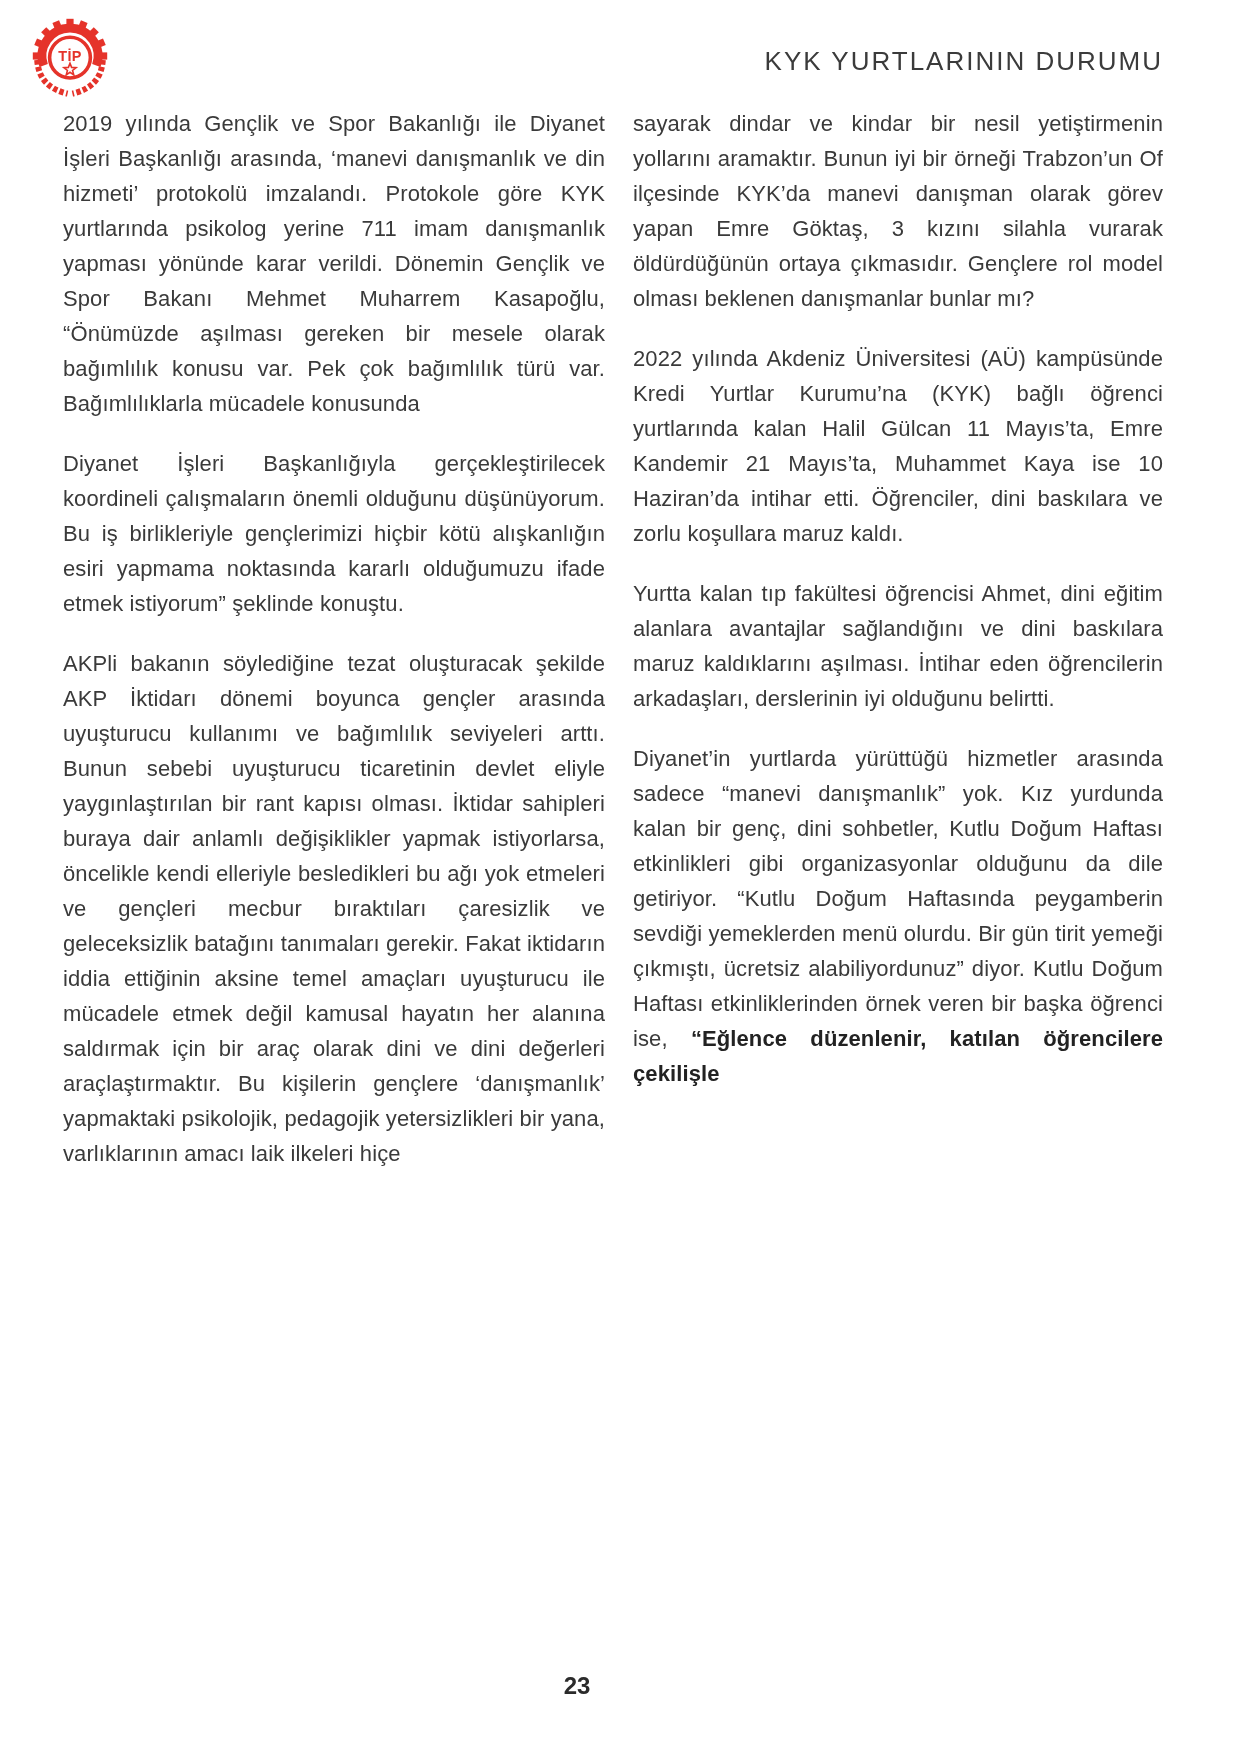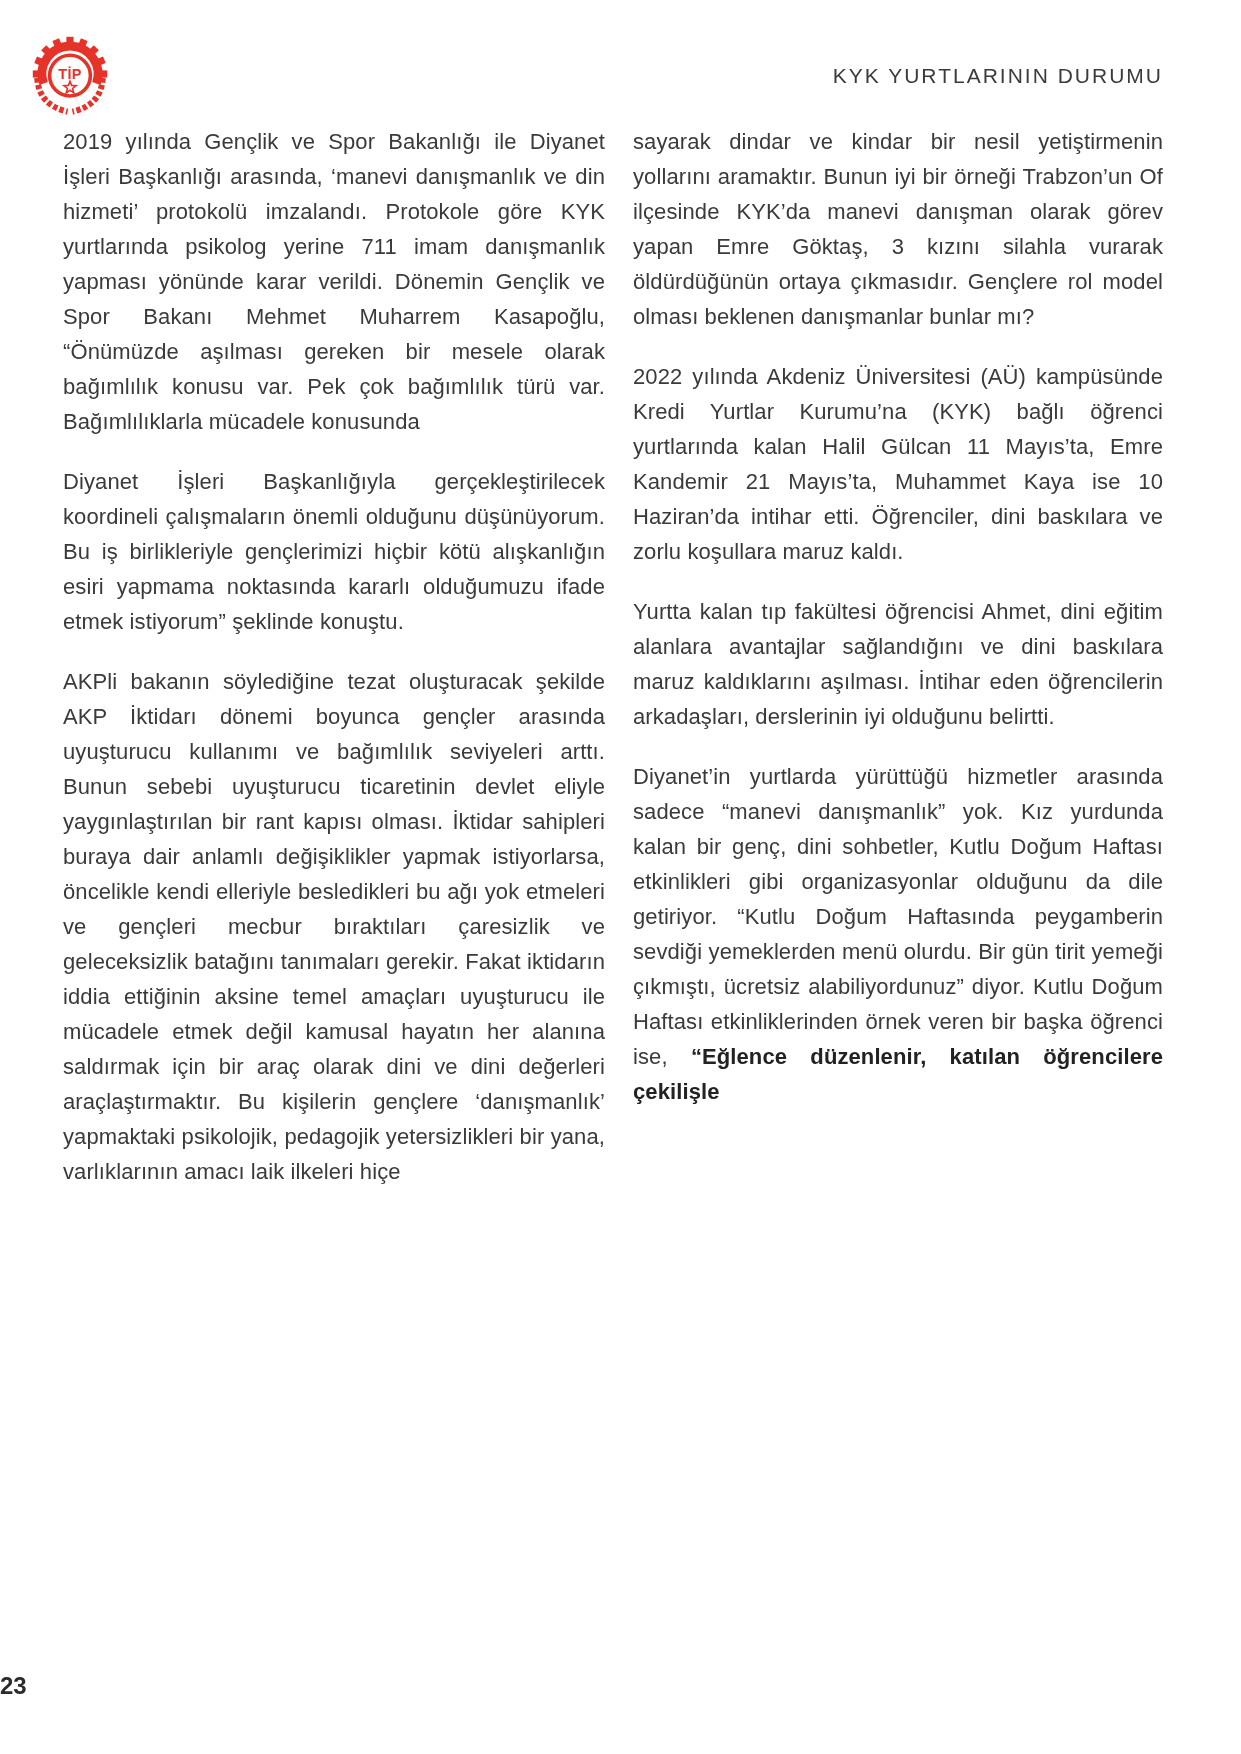--- a/index.html
+++ b/index.html
@@ -6,28 +6,28 @@
   html,body { margin:0; padding:0; }
   body {
     width:1241px; height:1754px;
     background:#ffffff;
     overflow:hidden;
     position:relative;
     font-family:"Liberation Sans", sans-serif;
   }
   .page-header {
     display:flex; justify-content:space-between; align-items:flex-start;
-    padding:38px 78px 0 30px;
+    padding:20px 78px 0 30px;
   }
   .logo-wrap { width:80px; height:80px; }
   .logo-svg { width:80px; height:80px; overflow:visible; }
   .logo-svg text { font-family:"Liberation Sans", sans-serif; }
   .page-title {
     margin-top:26px;
-    font-size:21px;
+    font-size:26px;
     letter-spacing:2px;
     color:#3b3b3b;
     white-space:nowrap;
   }
   .content {
     display:flex; gap:28px;
     padding:6px 78px 0 63px;
   }
   .col {
     text-align:justify;
@@ -35,20 +35,21 @@
     line-height:35px;
     color:#3a3a3a;
     letter-spacing:0.1px;
   }
   .col-left  { width:542px; }
   .col-right { width:530px; }
   .col p { margin:0 0 25px 0; }
   .run.bold { font-weight:bold; color:#222222; }
   .page-footer {
     position:absolute; left:0; top:1672px; width:1154px;
+    text-align:center;
     font-size:24px; font-weight:bold; color:#2b2b2b;
   }
 </style>
 </head>
 <body>
 
 <header class="page-header">
   <div class="logo-wrap">
     <svg class="logo-svg" viewBox="0 0 100 100" aria-hidden="true">
       <g fill="var(--accent)">

